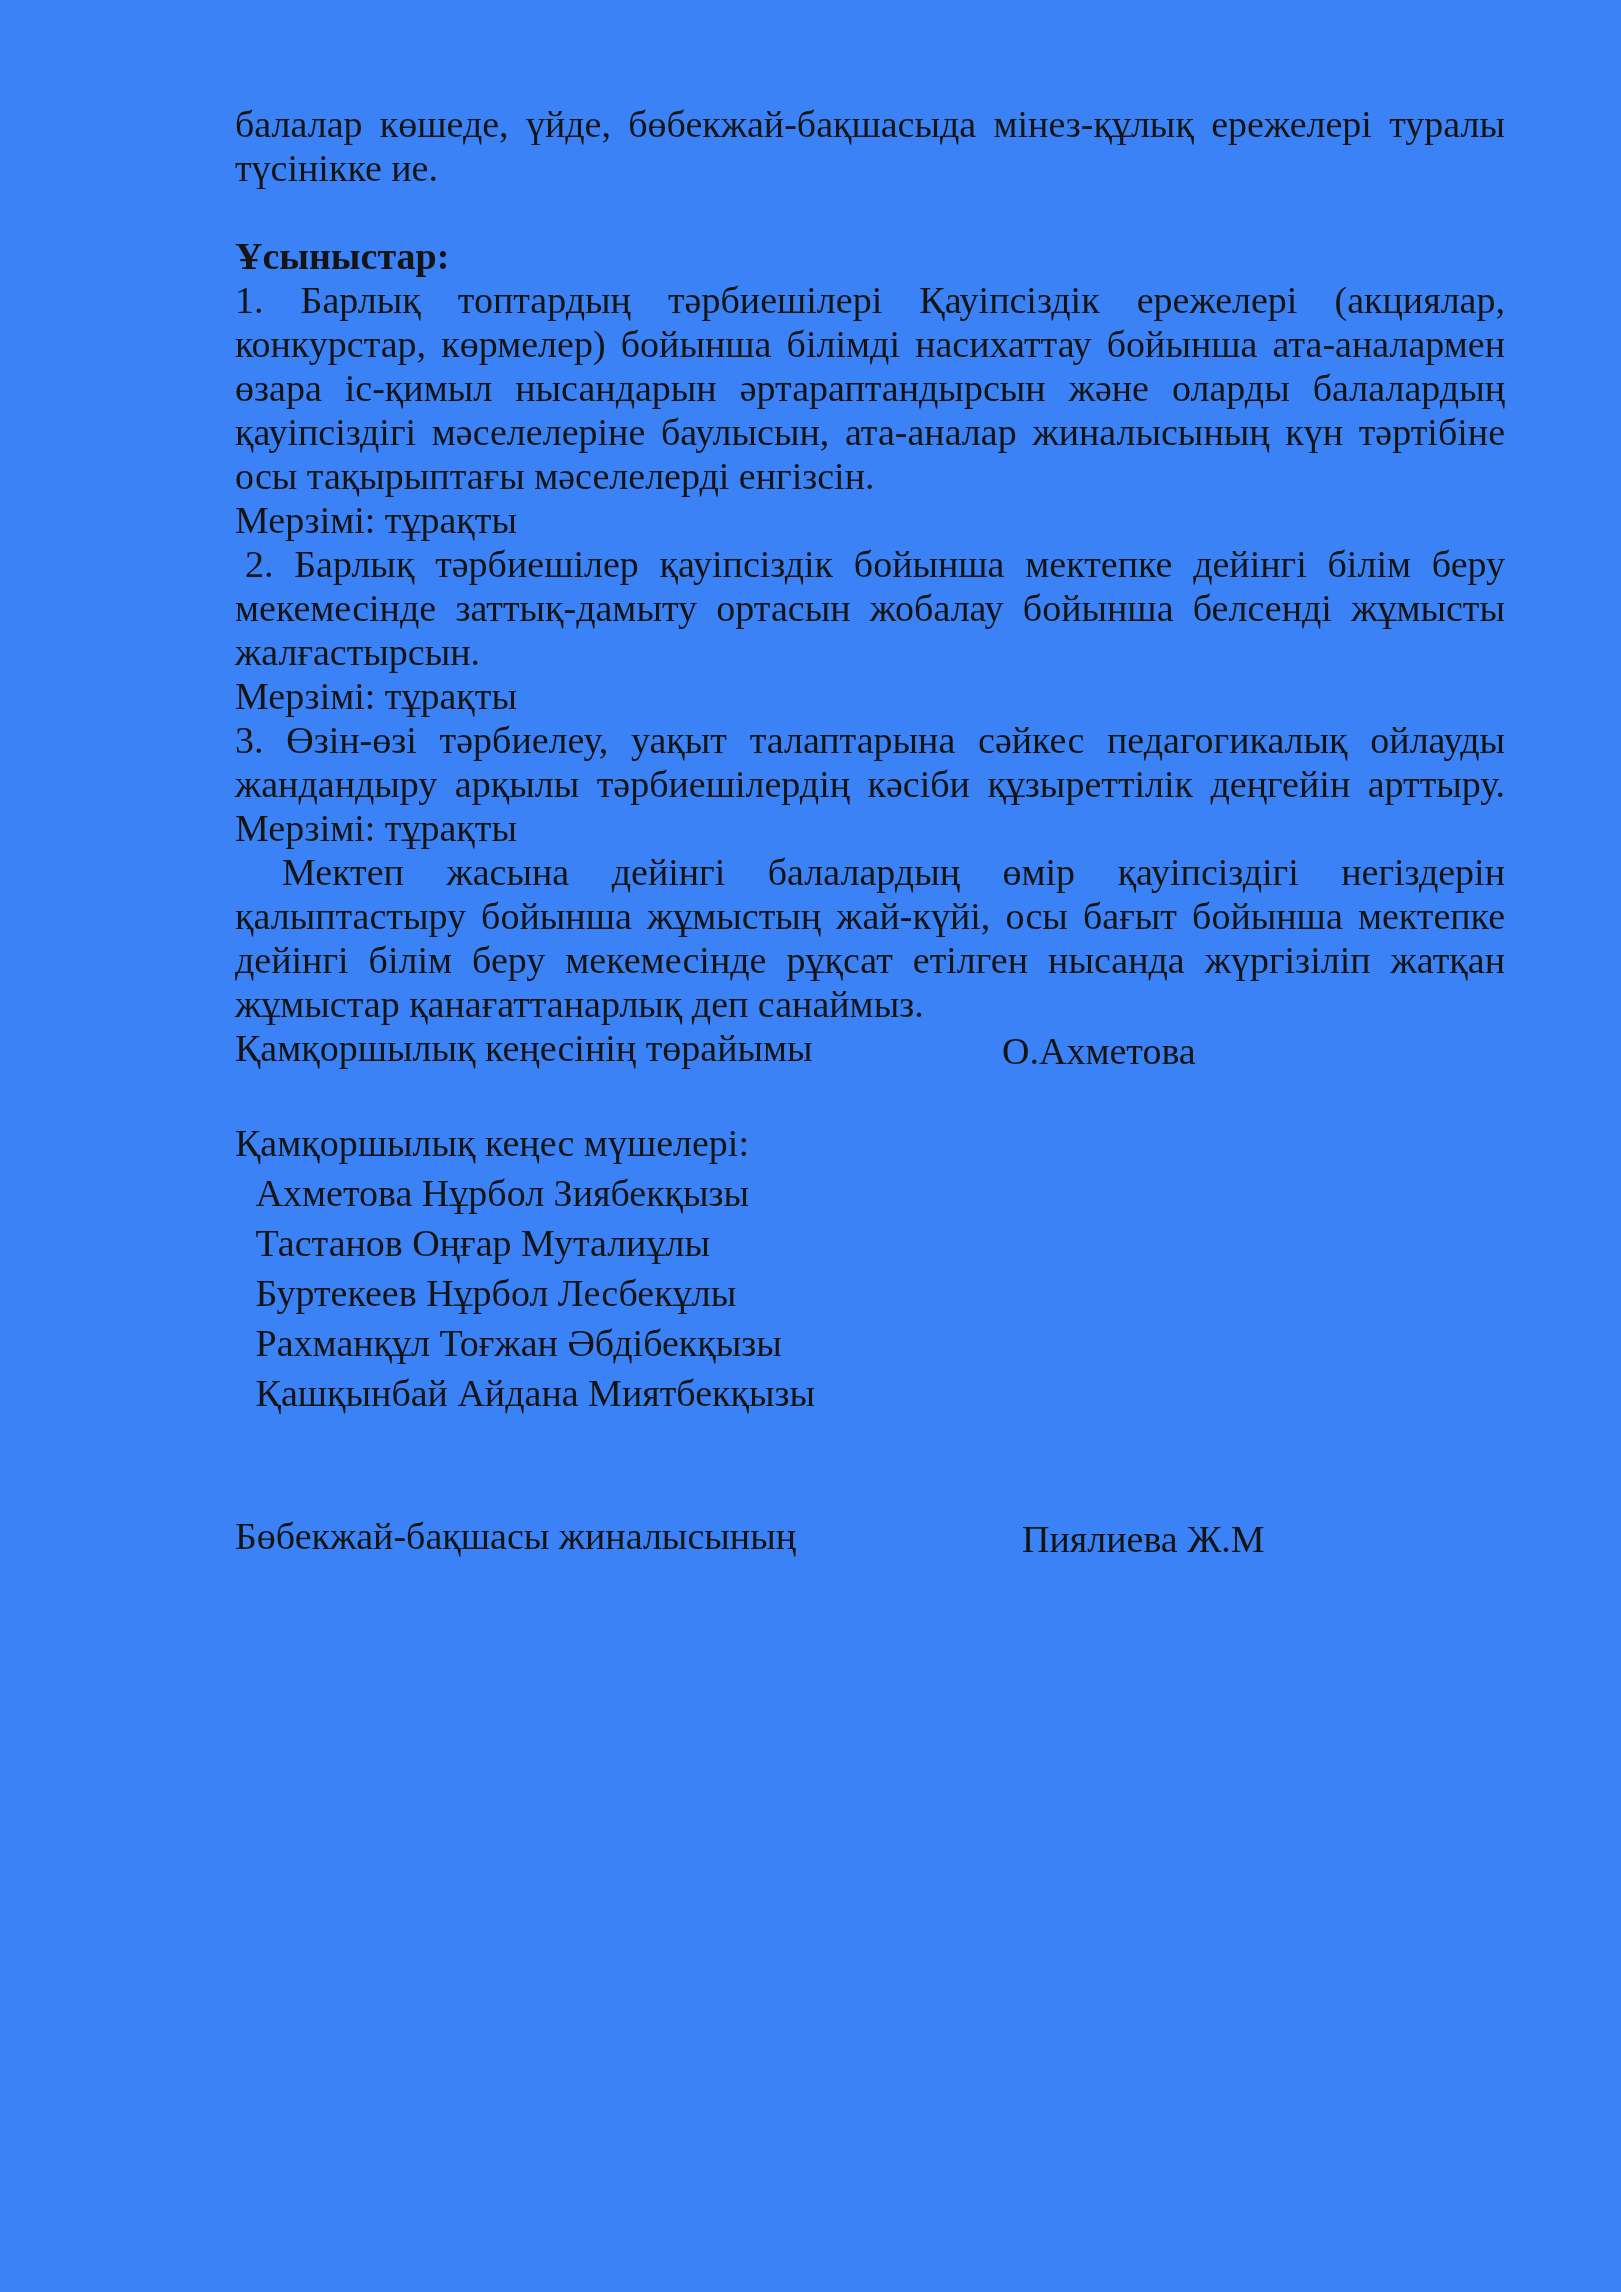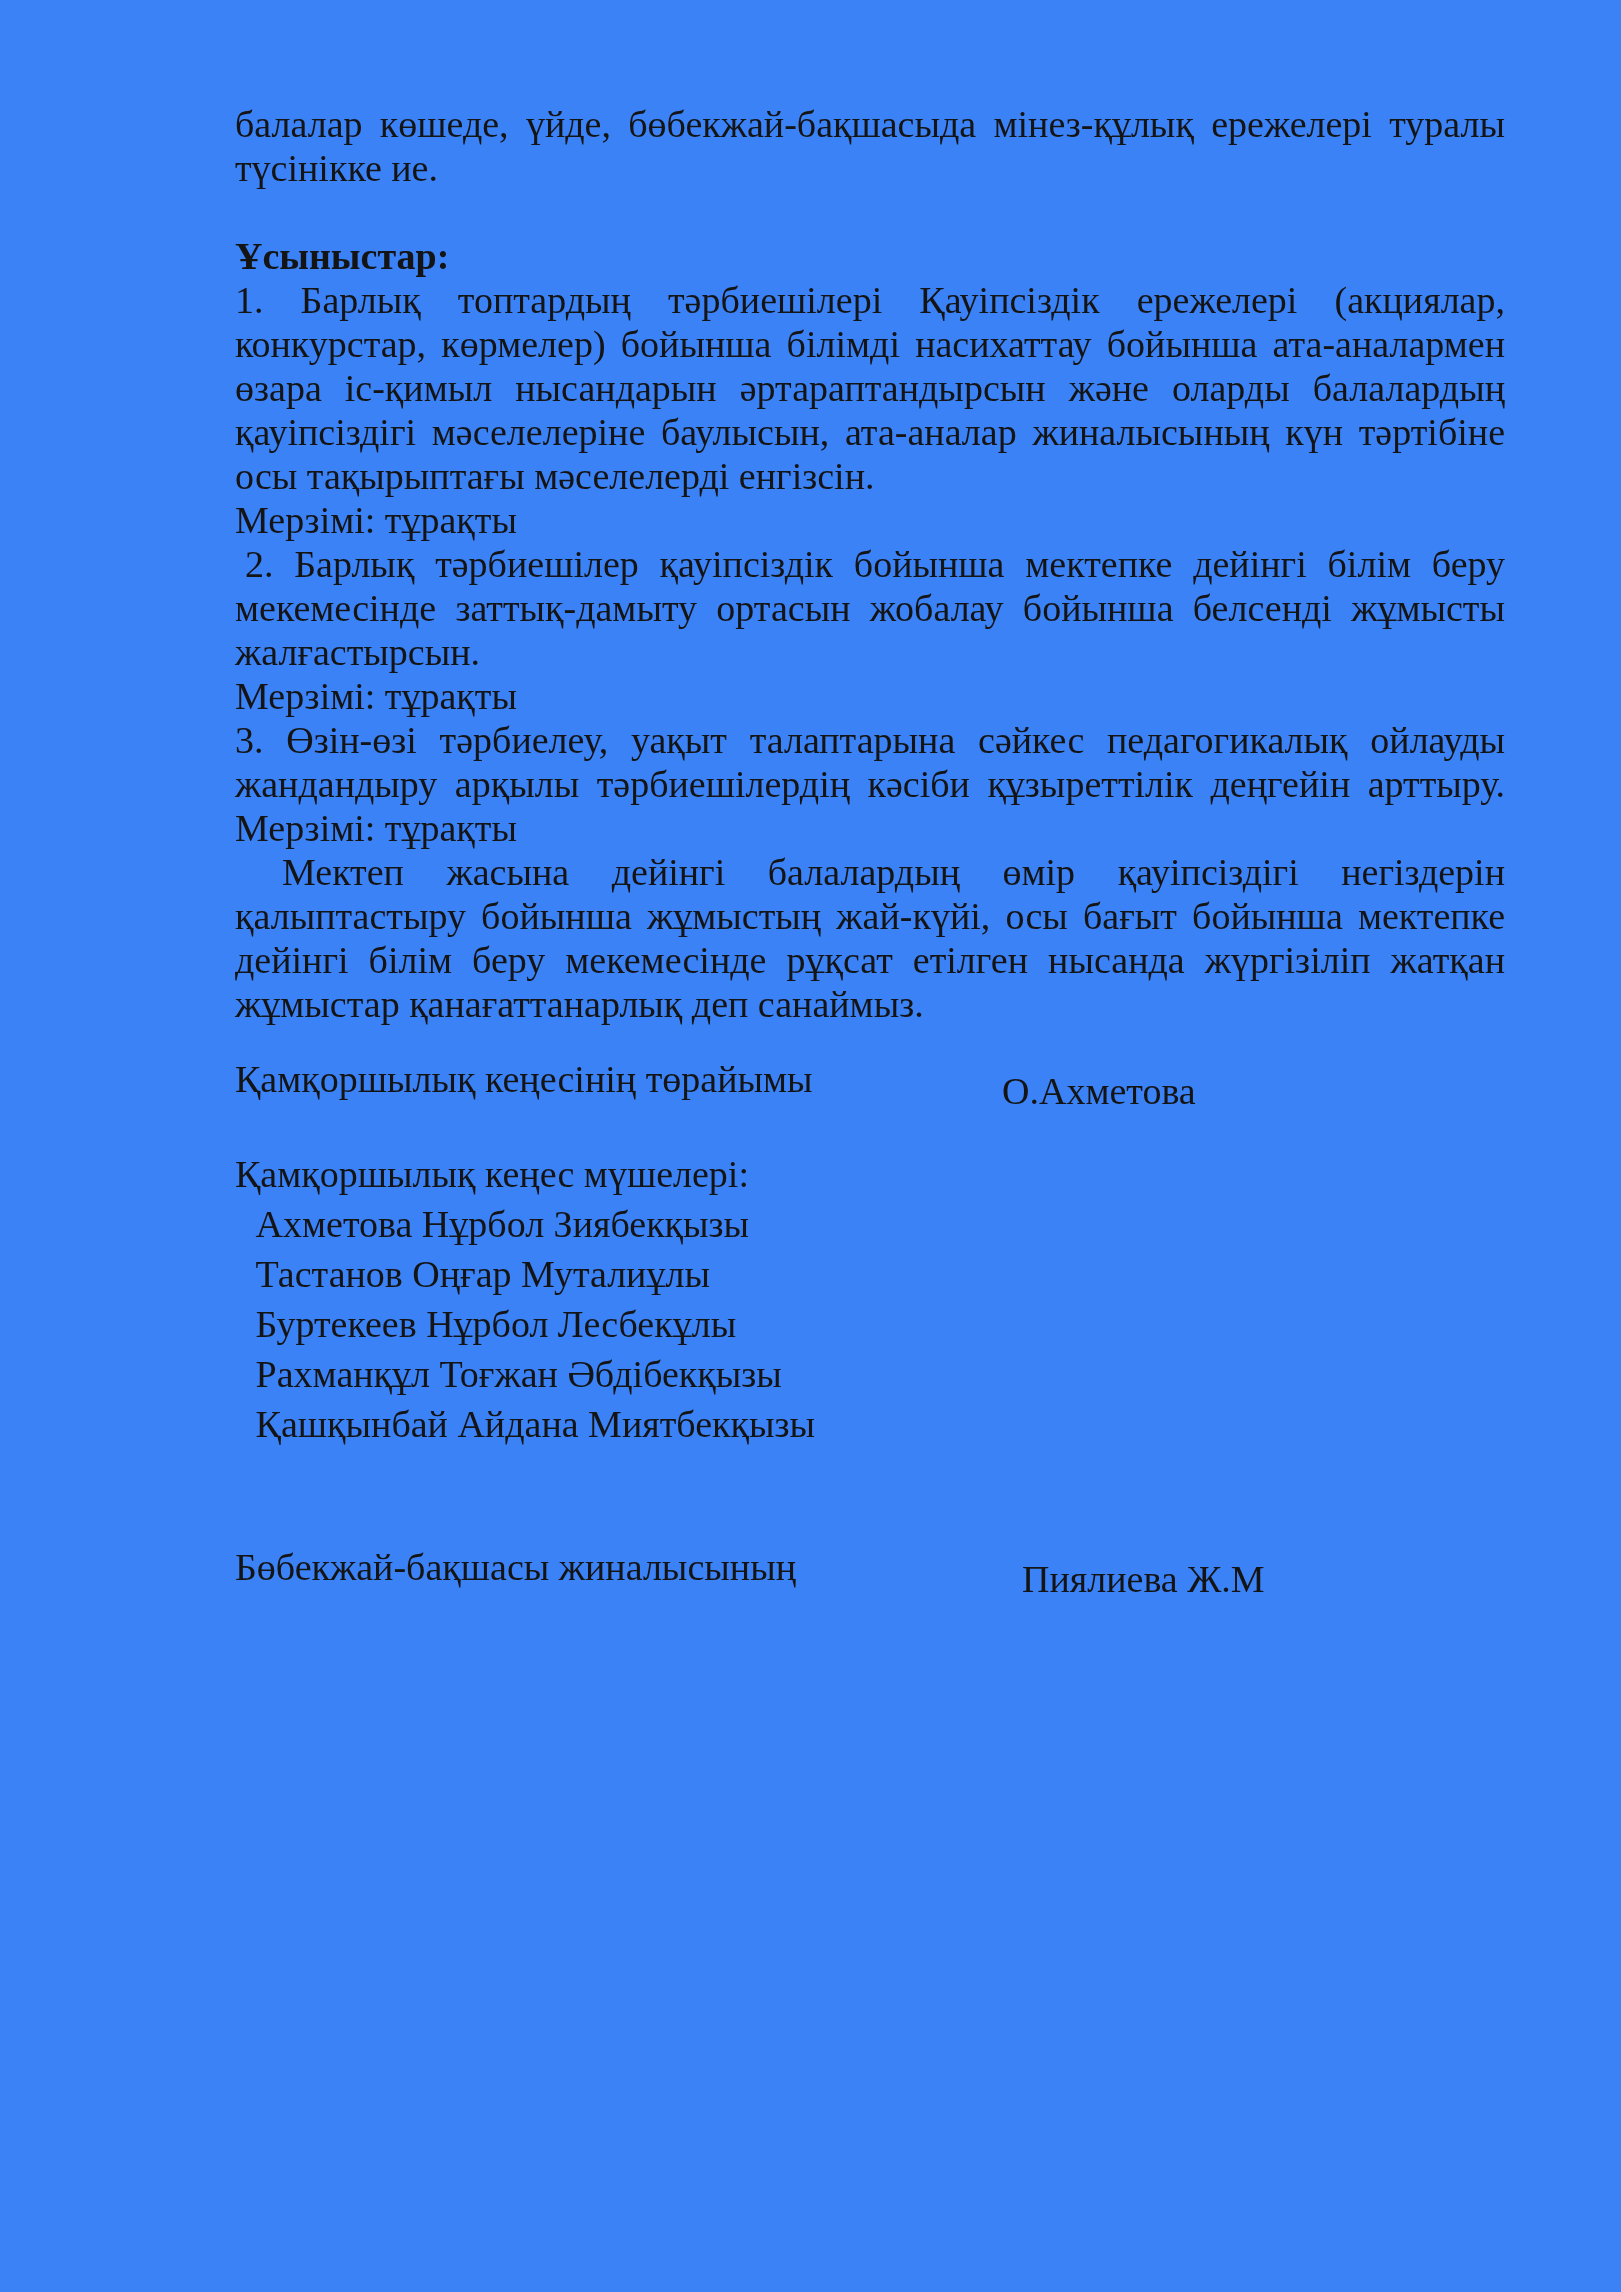--- a/index.html
+++ b/index.html
@@ -39,24 +39,24 @@
   .indent-para  { text-indent: 47px; }
   .spacer {
     height: 44px;
   }
   .sig-row {
     position: relative;
     font-size: 38px;
     line-height: 44px;
     height: 44px;
   }
-  .sig-chair { margin-top: 31px; }
+  .sig-chair { }
   .sig-head  { margin-top: 96px; }
   .sig-row .role { display: inline-block; }
-  .sig-row .name { position: absolute; top: 12px; }
+  .sig-row .name { position: absolute; top: 3px; }
   .sig-chair .name { left: 767px; }
   .sig-head  .name { left: 787px; }
   .members {
     margin-top: 48px;
   }
   .ln56 {
     font-size: 38px;
     line-height: 50px;
   }
   .member {

